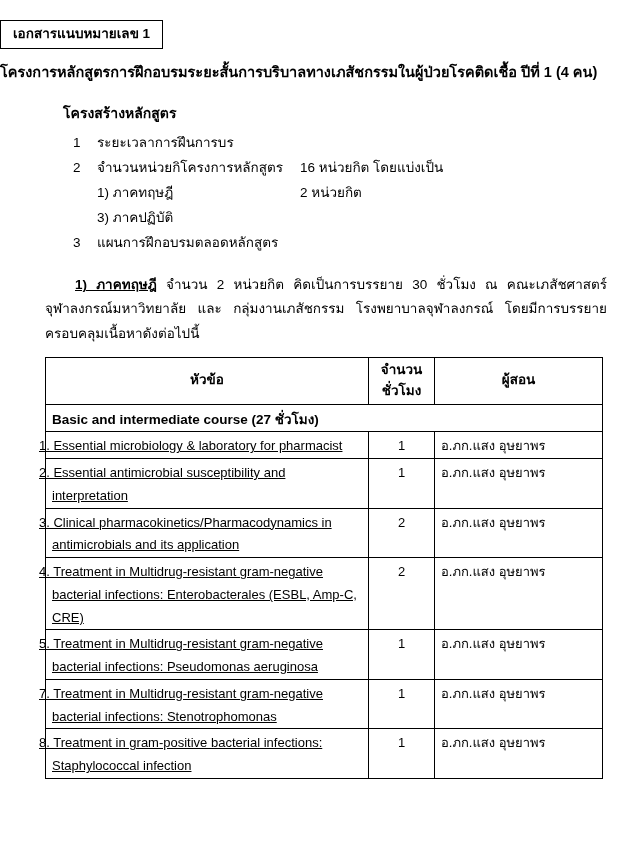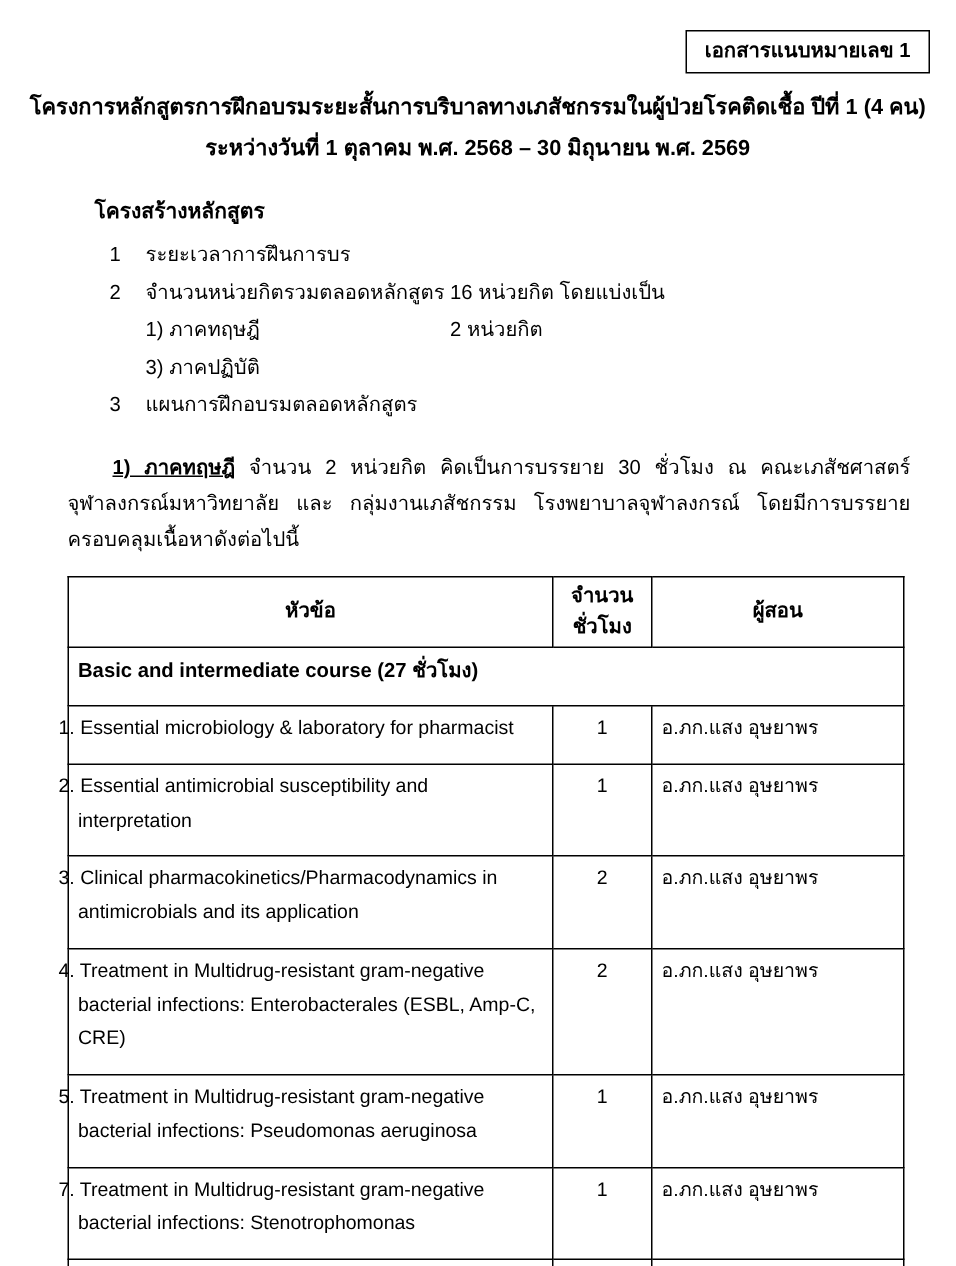--- a/index.html
+++ b/index.html
@@ -5,30 +5,30 @@
   * { margin: 0; padding: 0; box-sizing: border-box; }
   html, body { background: #ffffff; }
   body {
     width: 637px; height: 844px;
     font-family: "Liberation Sans", "DejaVu Sans", sans-serif;
     color: #000000;
     overflow: hidden;
   }
   .page { position: relative; width: 637px; height: 844px; padding-top: 20px; }
 
-  .badge-row { display: flex; justify-content: flex-end; padding-right: 17px; }
+  .badge-row { display: flex; padding-right: 17px; }
   .badge {
     border: 1.5px solid #000;
     padding: 3px 12px 4px 12px;
     font-size: 13.5px;
     font-weight: bold;
     line-height: 1.5;
   }
 
-  .titles { margin-top: 10px; text-align: center; font-weight: bold; font-size: 14.5px; line-height: 1.85; }
+  .titles { margin-top: 10px; text-align: left; font-weight: bold; font-size: 14.5px; line-height: 1.85; }
 
   .section-heading { margin: 16px 42px 0 63px; font-weight: bold; font-size: 14px; }
 
   .struct-list { margin: 6px 0 0 73px; font-size: 13.5px; }
   .struct-item { display: grid; grid-template-columns: 24px 203px auto; line-height: 25px; }
   .si-num { display: inline-block; }
   .si-value { white-space: nowrap; }
 
   .lead {
     margin: 18px 30px 0 45px;
@@ -45,50 +45,49 @@
     border-collapse: collapse;
     table-layout: fixed;
     font-size: 13px;
   }
   .course-table th, .course-table td { border: 1px solid #000; }
   .course-table th {
     font-weight: bold; font-size: 13.5px;
     text-align: center; vertical-align: middle;
     padding: 2px 4px; line-height: 1.55;
   }
-  .course-table td { vertical-align: top; padding: 3px 6px 12px 6px; line-height: 1.75; }
-  .topic-cell { padding-left: 21px; text-indent: -13px; }
+  .course-table td { vertical-align: top; padding: 3px 6px 0 6px; line-height: 1.75; }
+  .topic-cell { padding-left: 21px; text-indent: -13px; text-decoration: underline; }
   .hours-cell { text-align: center; }
   .section-cell { font-weight: bold; padding-left: 8px; font-size: 13.5px; }
 </style>
 </head>
 <body>
 
 <div class="page">
 
   <div class="badge-row">
     <div class="badge">เอกสารแนบหมายเลข 1</div>
   </div>
 
   <div class="titles">
     <div>โครงการหลักสูตรการฝึกอบรมระยะสั้นการบริบาลทางเภสัชกรรมในผู้ป่วยโรคติดเชื้อ ปีที่ 1 (4 คน)</div>
-    <div>ระหว่างวันที่ 1 ตุลาคม พ.ศ. 2568 – 30 มิถุนายน พ.ศ. 2569</div>
   </div>
 
   <div class="section-heading">โครงสร้างหลักสูตร</div>
 
   <div class="struct-list">
   <div class="struct-item">
     <span class="si-num">1</span>
     <span class="si-label">ระยะเวลาการฝึนการบร</span>
   </div>
 
   <div class="struct-item">
     <span class="si-num">2</span>
-    <span class="si-label">จำนวนหน่วยกิตรวมตลอดหลักสูตร</span>
+    <span class="si-label">จำนวนหน่วยกิโครงการหลักสูตร</span>
     <span class="si-value">16 หน่วยกิต โดยแบ่งเป็น</span>
   </div>
 
   <div class="struct-item">
     <span class="si-num"></span>
     <span class="si-label">1) ภาคทฤษฎี</span>
     <span class="si-value">2 หน่วยกิต</span>
   </div>
 
   <div class="struct-item">

